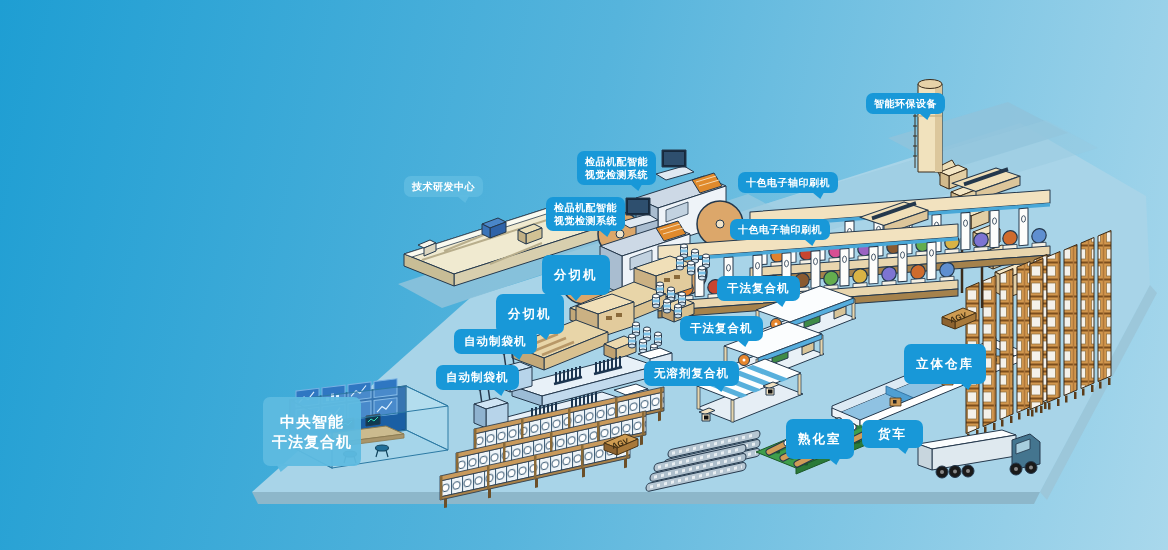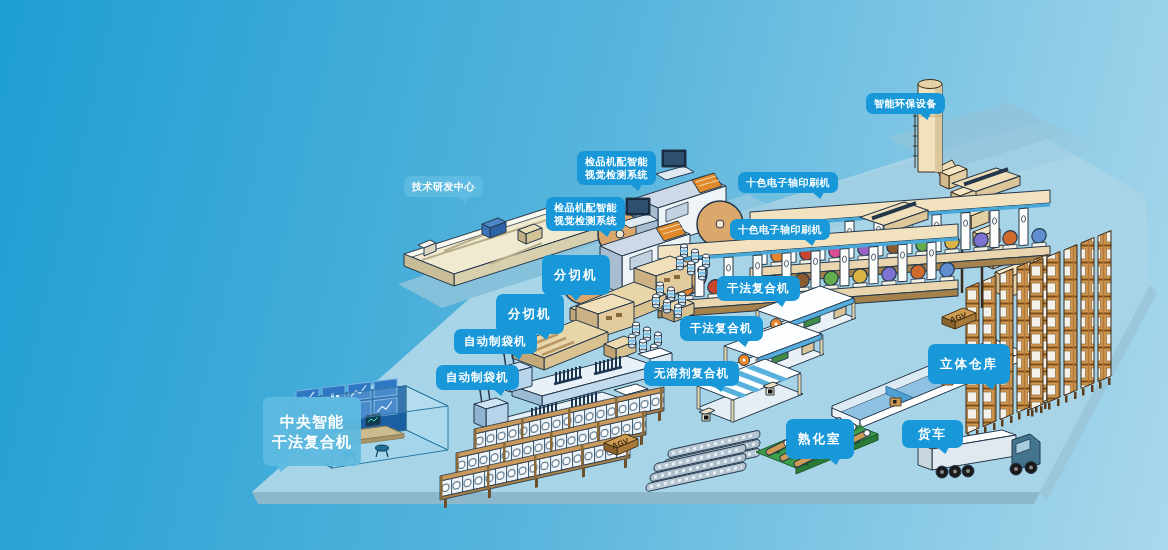--- a/index.html
+++ b/index.html
@@ -572,30 +572,30 @@
 </div>
 
 <div class="bubble md2 tail-br" style="left:680px;top:316px;">
   <span>干法复合机</span>
 </div>
 
 <div class="bubble md2 tail-br" style="left:644px;top:361px;">
   <span>无溶剂复合机</span>
 </div>
 
-<div class="bubble md tail-br" style="left:904px;top:344px;margin-left:24px;">
+<div class="bubble md tail-br" style="left:904px;top:344px;">
   <span>立体仓库</span>
 </div>
 
 <div class="bubble sec tail-bl" style="left:229px;top:397px;">
   <div>中央智能</div>
   <div>干法复合机</div>
 </div>
 
 <div class="bubble md tail-br" style="left:753px;top:419px;margin-left:33px;">
   <span>熟化室</span>
 </div>
 
-<div class="bubble md wide tail-br" style="left:862px;top:420px;margin-left:40px;">
+<div class="bubble md wide tail-br" style="left:862px;top:420px;">
   <span>货车</span>
 </div>
 
 </div>
 
 </body></html>

